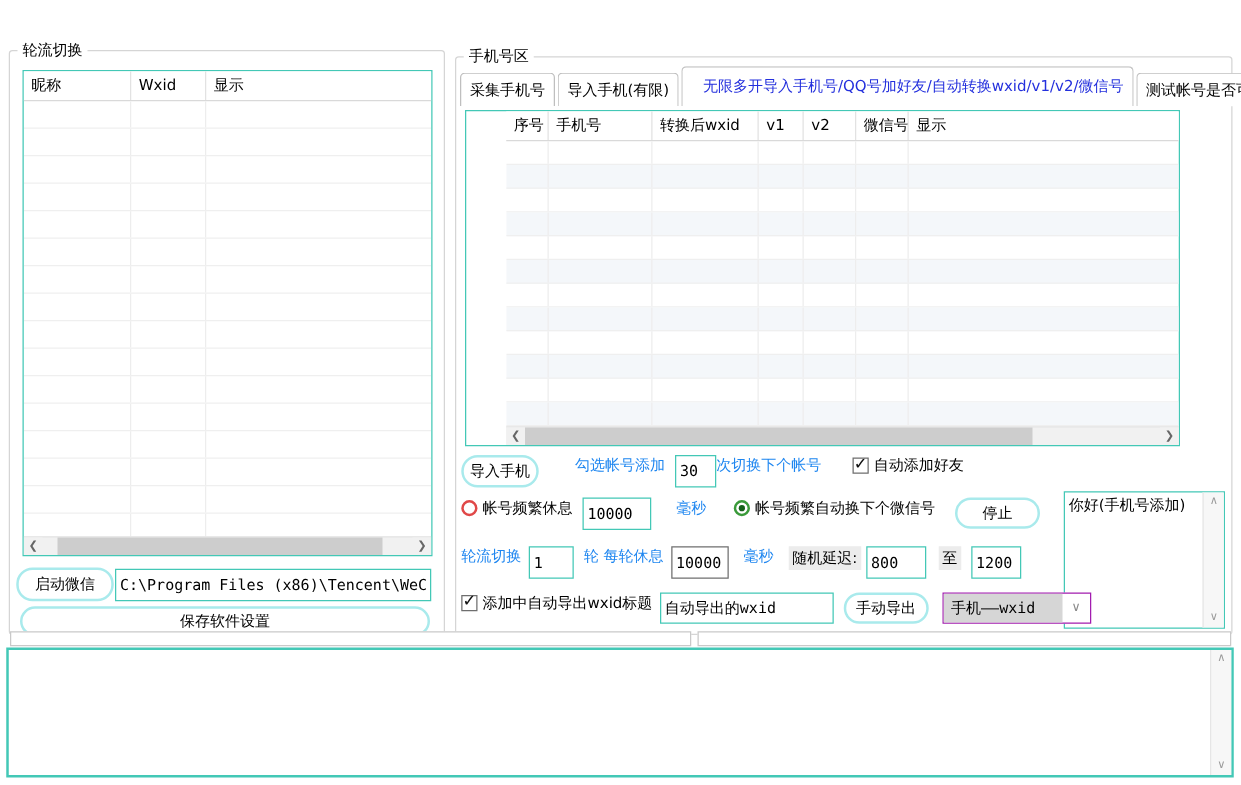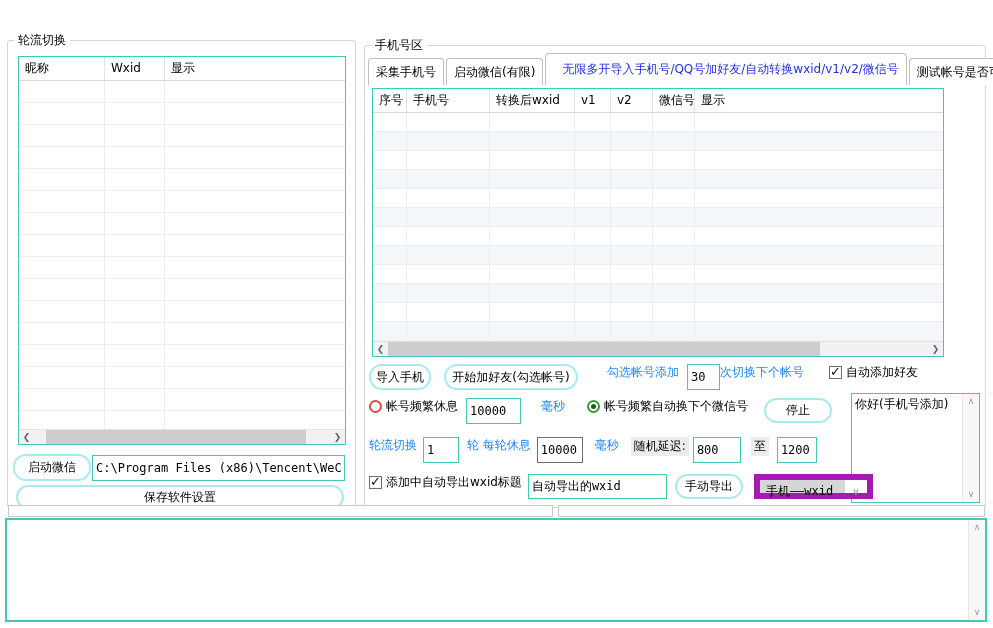--- a/index.html
+++ b/index.html
@@ -70,21 +70,21 @@
   
   .cb { display:inline-flex; align-items:center; gap:4px; white-space:nowrap; cursor:default; }
   .cb .box { width:13px; height:13px; border:1px solid #6e6e6e; background:#fff; position:relative; flex:0 0 auto; }
   .cb.checked .box::after { content:"✓"; position:absolute; left:0px; top:-3px; font-size:13px; font-weight:bold; color:#111; }
   .rad { display:inline-flex; align-items:center; gap:4px; white-space:nowrap; cursor:default; }
   .rad .dot { width:13px; height:13px; border-radius:50%; background:#fff; position:relative; flex:0 0 auto; }
   .rad.red .dot { border:2px solid #e04848; }
   .rad.green .dot { border:2px solid #3a9a3a; }
   .rad.green .dot::after { content:""; position:absolute; left:2px; top:2px; width:5px; height:5px; border-radius:50%; background:#15601a; }
   
-  .ddl { display:inline-flex; border:6px solid #a21caf; height:25px; background:#fff; cursor:default; }
+  .ddl { display:inline-flex; border:1px solid #a21caf; height:25px; background:#fff; cursor:default; }
   .ddl .sel { background:#d6d6d6; padding:0 6px; line-height:23px; font-family:"DejaVu Sans Mono","Liberation Mono",monospace; white-space:nowrap; }
   .ddl .arr { width:22px; text-align:center; line-height:23px; color:#8a8a8a; font-size:10px; }
   
   .msgbox { position:absolute; border:1.5px solid #43c8b6; background:#fff; }
   .msgbox .content { position:absolute; left:3px; top:2px; right:19px; white-space:pre-wrap; line-height:16px; }
   
   .strip { position:absolute; height:12px; background:#fff; border:1px solid #c9c9c9; }
   #log-box { position:absolute; left:5px; top:518px; width:982px; height:104px; border:2px solid #43c8b6; background:#fff; }
   #log-box .content { position:absolute; left:4px; top:2px; right:20px; }
   .mono { font-family:"DejaVu Sans Mono","Liberation Mono",monospace; }
@@ -198,26 +198,26 @@
     <div class="pillbtn" style="position:absolute; left:5px; top:413px; width:78px; height:27px;">启动微信</div>
     <input class="tinput" style="position: absolute; left: 84px; top: 414px; width: 253px; height: 26px;" value="C:\Program Files (x86)\Tencent\WeChat">
     <div class="pillbtn" style="position:absolute; left:8px; top:444px; width:328px; height:24px; border-radius:12px;">保存软件设置</div>
   </div>
 
   <div class="groupbox" id="phone-group">
     <div class="groupbox-label">手机号区</div>
 
     <div class="tabbar">
       <div class="tab">采集手机号</div>
-      <div class="tab">启动微信(有限)</div>
+      <div class="tab">导入手机(有限)</div>
       <div class="tab active">无限多开导入手机号/QQ号加好友/自动转换wxid/v1/v2/微信号</div>
       <div class="tab">测试帐号是否可加</div>
     </div>
 
-    <div class="ttable rt" style="left:7px; top:42px; width:572px; height:269px;">
+    <div class="ttable rt" style="left:7px; top:42px; width:572px; height:269px;padding-left:32px;">
       <div class="thead">
         <div class="th c0">序号</div>
         <div class="th c1">手机号</div>
         <div class="th c2">转换后wxid</div>
         <div class="th c3">v1</div>
         <div class="th c4">v2</div>
         <div class="th c5">微信号</div>
         <div class="th c6">显示</div>
       </div>
       <div class="tbody">
@@ -334,21 +334,20 @@
         <div class="hs-arrow">❮</div>
         <div class="hs-track">
             <div class="hs-thumb" style="left:0%; width:80%;"></div>
           </div>
         <div class="hs-arrow">❯</div>
       </div>
     </div>
 
     <div class="ctlrow" style="left:4px; top:318px; height:27px; gap:0;">
       <div class="pillbtn" style="width:62px;">导入手机</div>
-      <div class="pillbtn" style="margin-left:13px; width:134px;">开始加好友(勾选帐号)</div>
       <span class="bluelab" style="margin-left:29px;">勾选帐号添加</span>
       <input class="tinput" style="margin-left: 8px; width: 33px;" value="30">
       <span class="bluelab">次切换下个帐号</span>
       <span class="cb checked" style="margin-left:25px;">
         <span class="box"></span>
         <span>自动添加好友</span>
       </span>
     </div>
 
     <div class="ctlrow" style="left:4px; top:352px; height:26px;">

